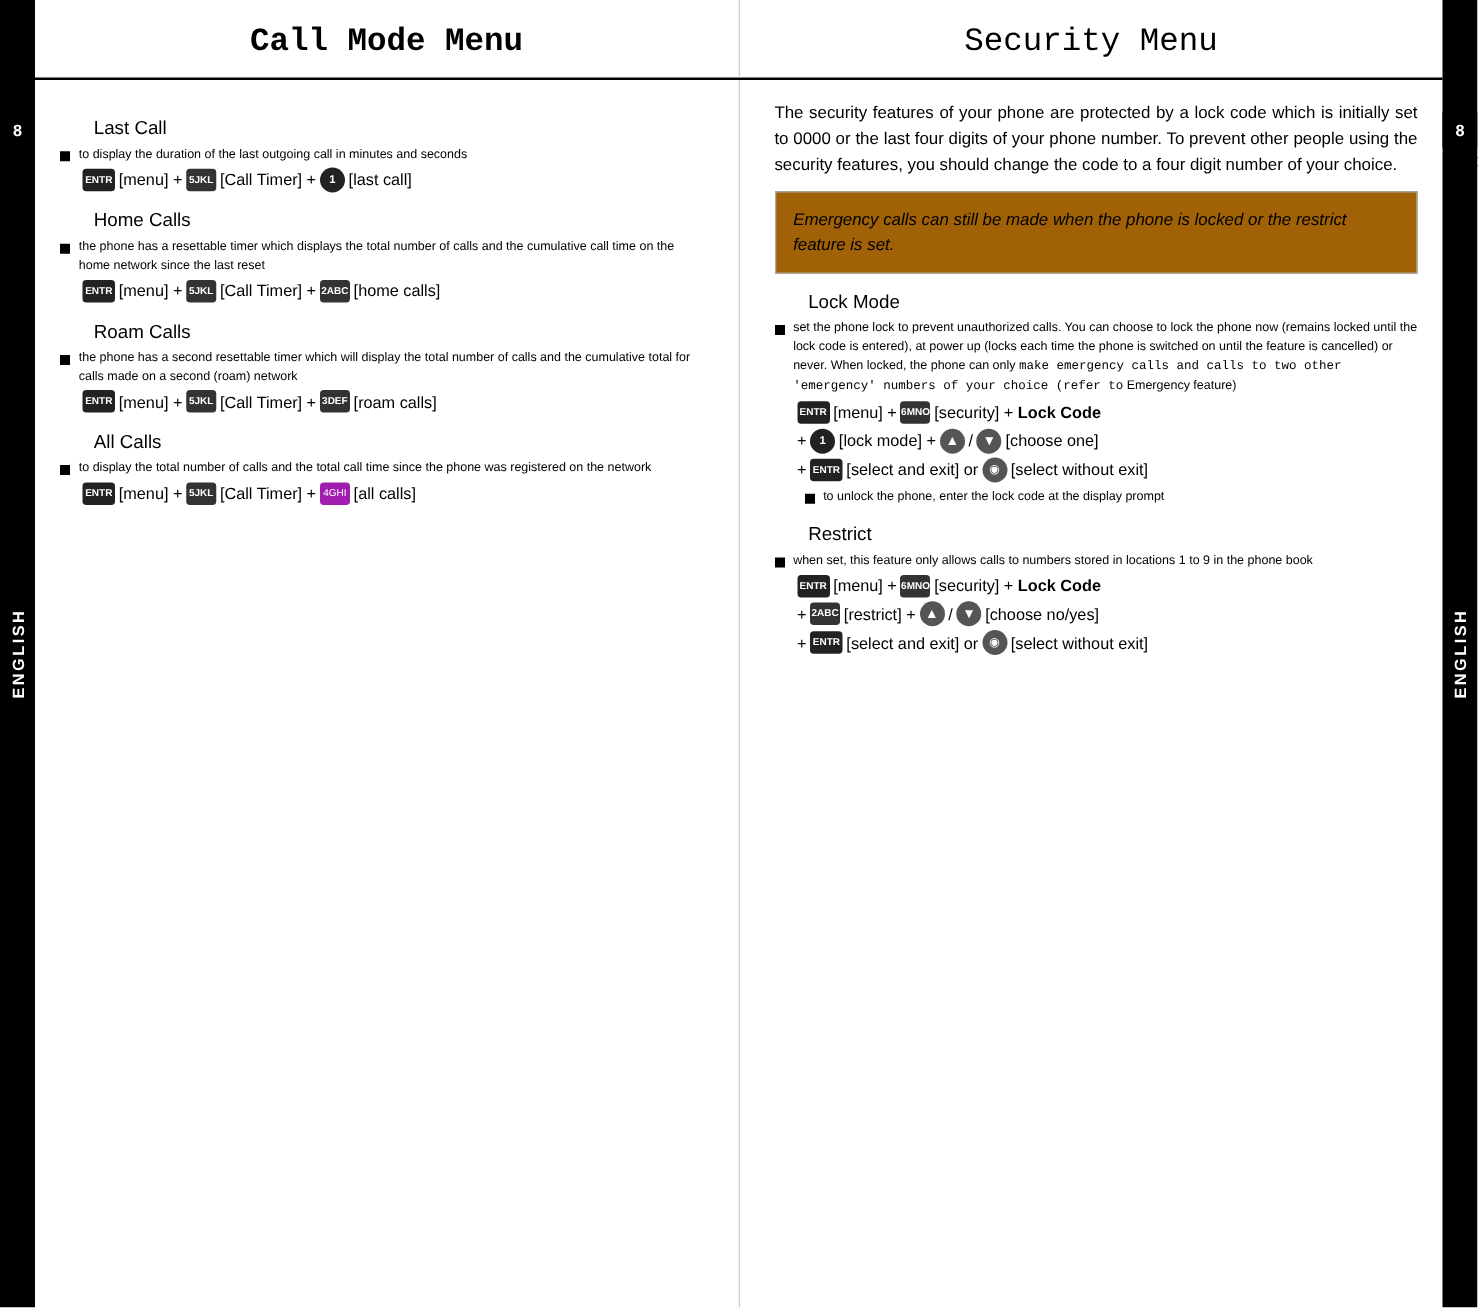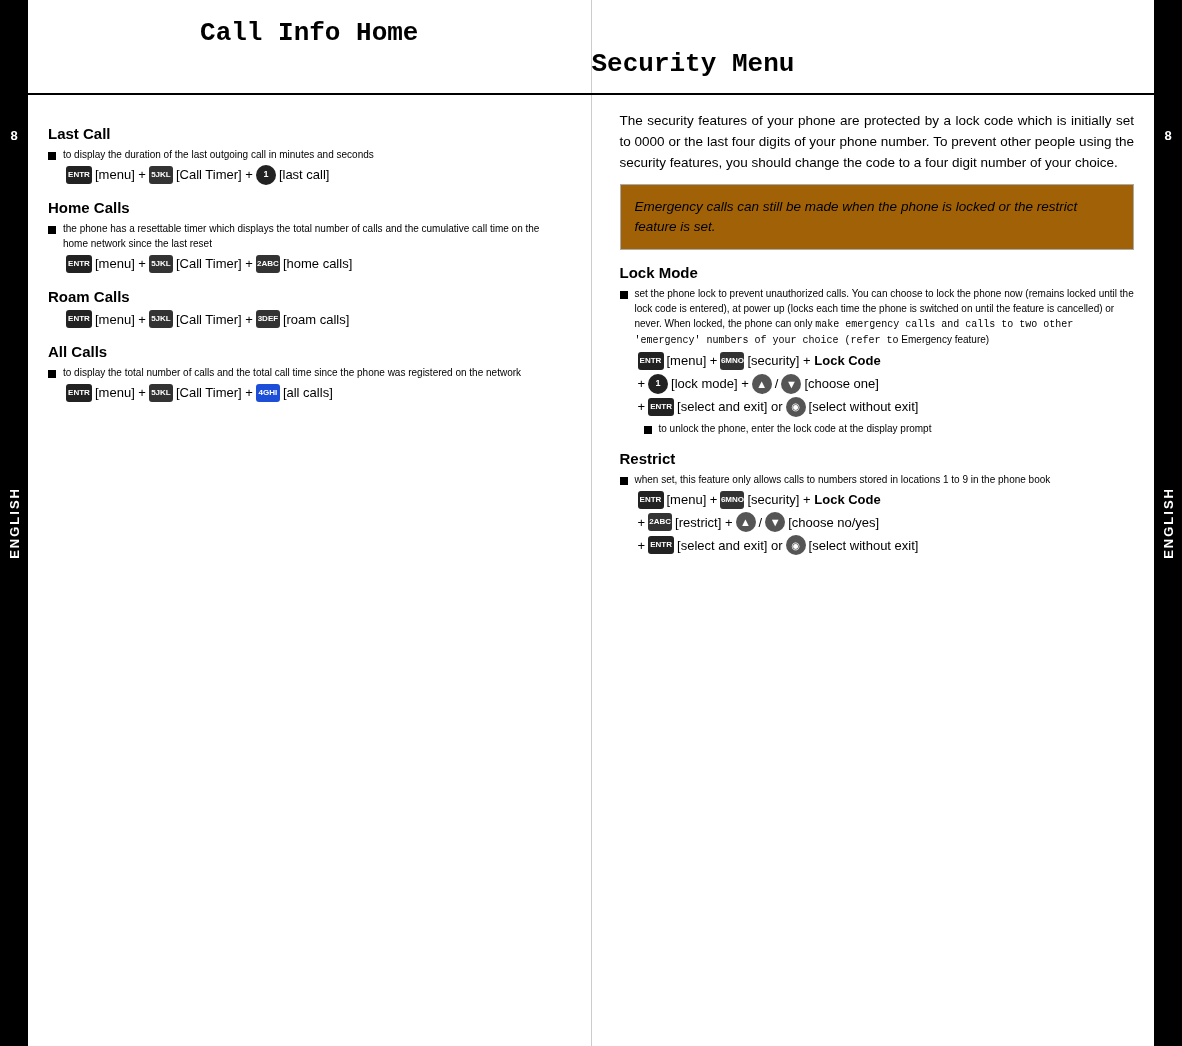--- a/index.html
+++ b/index.html
@@ -79,47 +79,48 @@
       flex: 1;
       text-align: center;
       font-size: 26px;
       font-weight: bold;
       padding: 18px 0 14px 0;
       font-family: 'Courier New', Courier, monospace;
       border-right: 1px solid #ccc;
     }
     .title-right {
       flex: 1;
+      text-align: center;
       font-size: 26px;
-      font-weight: bold;
+      font-weight: normal;
       padding: 18px 0 14px 0;
       font-family: 'Courier New', Courier, monospace;
-      margin-top: 31px;
     }
 
     .columns {
       display: flex;
       flex: 1;
     }
 
     .col-left {
       flex: 1;
       padding: 16px 28px 16px 20px;
       border-right: 1px solid #ccc;
     }
     .col-right {
       flex: 1;
       padding: 16px 20px 16px 28px;
     }
 
     .section-title {
       font-size: 15px;
-      font-weight: bold;
+      font-weight: normal;
       margin-top: 14px;
       margin-bottom: 5px;
+      margin-left: 27px;
     }
 
     .cmd-line {
       display: flex;
       align-items: center;
       flex-wrap: wrap;
       gap: 3px;
       margin: 3px 0 3px 18px;
       font-size: 13px;
       line-height: 1.5;
@@ -150,21 +151,21 @@
 
 <div class="outer">
 
   <div class="side-tab">
     <span class="side-tab-text">ENGLISH</span>
   </div>
 
   <div class="inner-content">
 
     <div class="titles-row">
-      <div class="title-left">Call Info Home</div>
+      <div class="title-left">Call Mode Menu</div>
       <div class="title-right">Security Menu</div>
     </div>
 
     <div class="columns">
 
       <div class="col-left">
 
         <div style="position:relative;">
           <div style="position:absolute;left:-48px;top:10px;background:#000;color:#fff;width:28px;height:28px;display:flex;align-items:center;justify-content:center;font-weight:bold;font-size:13px;">8</div>
           <div style="position:absolute;left:-60px;top:42px;font-size:12px;color:#000;">8.9</div>
@@ -193,20 +194,24 @@
           <span style="display:inline-flex;align-items:center;justify-content:center;background:#222;color:#fff;border-radius:3px;font-size:8px;font-weight:bold;width:26px;height:18px;">ENTR</span>
           <span>[menu] +</span>
           <span style="display:inline-flex;align-items:center;justify-content:center;background:#333;color:#fff;border-radius:3px;font-size:8px;font-weight:bold;width:24px;height:18px;">5JKL</span>
           <span>[Call Timer] +</span>
           <span style="display:inline-flex;align-items:center;justify-content:center;background:#333;color:#fff;border-radius:3px;font-size:8px;font-weight:bold;width:24px;height:18px;">2ABC</span>
           <span>[home calls]</span>
         </div>
 
         <div style="margin-top:10px;">
           <div class="section-title">Roam Calls</div>
+          <div class="bullet-row">
+            <div class="sq"></div>
+            <div class="btext">the phone has a second resettable timer which will display the total number of calls and the cumulative total for calls made on a second (roam) network</div>
+          </div>
           <div class="cmd-line">
             <span style="display:inline-flex;align-items:center;justify-content:center;background:#222;color:#fff;border-radius:3px;font-size:8px;font-weight:bold;width:26px;height:18px;">ENTR</span>
             <span>[menu] +</span>
             <span style="display:inline-flex;align-items:center;justify-content:center;background:#333;color:#fff;border-radius:3px;font-size:8px;font-weight:bold;width:24px;height:18px;">5JKL</span>
             <span>[Call Timer] +</span>
             <span style="display:inline-flex;align-items:center;justify-content:center;background:#333;color:#fff;border-radius:3px;font-size:8px;font-weight:bold;width:24px;height:18px;">3DEF</span>
             <span>[roam calls]</span>
           </div>
         </div>
 
@@ -214,21 +219,21 @@
           <div class="section-title">All Calls</div>
           <div class="bullet-row">
             <div class="sq"></div>
             <div class="btext">to display the total number of calls and the total call time since the phone was registered on the network</div>
           </div>
           <div class="cmd-line">
             <span style="display:inline-flex;align-items:center;justify-content:center;background:#222;color:#fff;border-radius:3px;font-size:8px;font-weight:bold;width:26px;height:18px;">ENTR</span>
             <span>[menu] +</span>
             <span style="display:inline-flex;align-items:center;justify-content:center;background:#333;color:#fff;border-radius:3px;font-size:8px;font-weight:bold;width:24px;height:18px;">5JKL</span>
             <span>[Call Timer] +</span>
-            <span style="display:inline-flex;align-items:center;justify-content:center;background:#1d4ed8;color:#fff;border-radius:3px;font-size:8px;font-weight:bold;width:24px;height:18px;">4GHI</span>
+            <span style="display:inline-flex;align-items:center;justify-content:center;background:#a21caf;color:#fff;border-radius:3px;font-size:8px;font-weight:normal;width:24px;height:18px;">4GHI</span>
             <span>[all calls]</span>
           </div>
         </div>
 
       </div>
 
       <div class="col-right">
 
         <div style="position:relative;">
           <div style="position:absolute;right:-48px;top:10px;background:#000;color:#fff;width:28px;height:28px;display:flex;align-items:center;justify-content:center;font-weight:bold;font-size:13px;">8</div>

